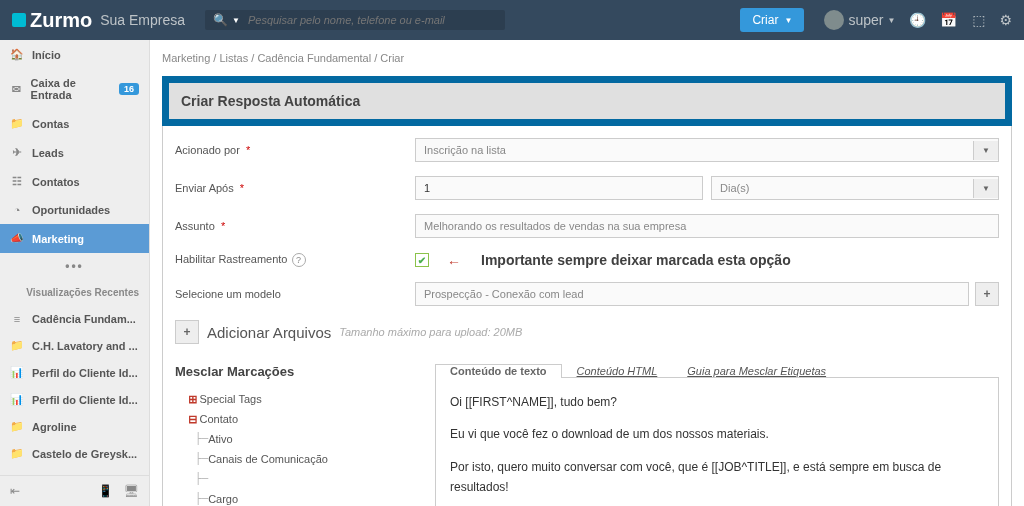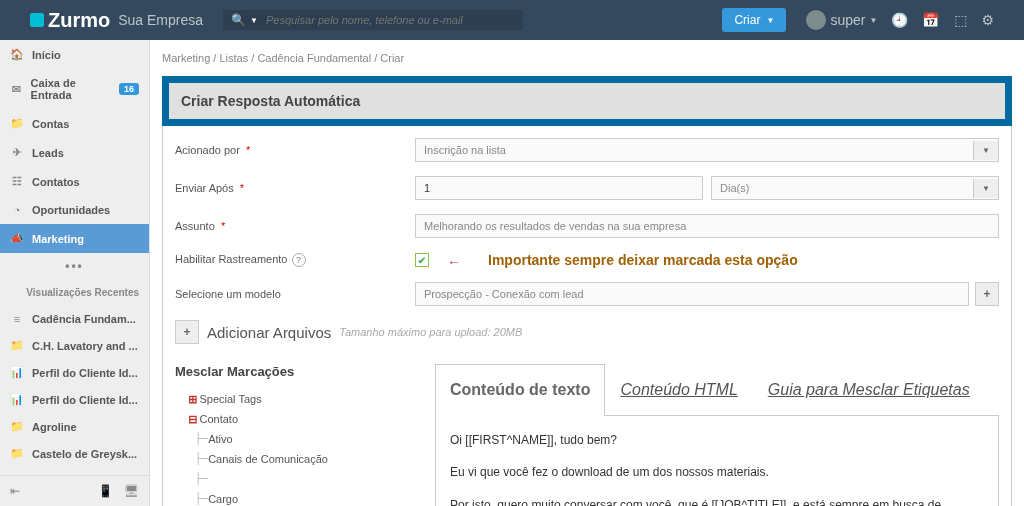--- a/index.html
+++ b/index.html
@@ -1,17 +1,17 @@
 <!DOCTYPE html>
 <html><head>
 <meta charset="utf-8">
 <style>
 *{margin:0;padding:0;box-sizing:border-box;font-family:Arial,Helvetica,sans-serif;}
 body{background:#fff;font-size:12px;color:#333;width:1024px;height:506px;overflow:hidden;}
-.topbar{height:40px;background:#34495e;display:flex;align-items:center;padding:0 30px;color:#fff;}
+.topbar{height:40px;background:#34495e;display:flex;align-items:center;padding:0 12px;color:#fff;}
 .logo{font-size:20px;font-weight:bold;color:#fff;margin-right:8px;display:flex;align-items:center;}
 .logo-icon{width:14px;height:14px;background:#00bcd4;margin-right:4px;border-radius:2px;}
 .company{color:#bdc3c7;font-size:14px;margin-right:20px;}
 .search-wrap{display:flex;align-items:center;background:#2c3e50;border-radius:2px;padding:3px 8px;flex:0 0 300px;}
 .search-icon{color:#fff;font-size:12px;margin-right:4px;}
 .search-drop{color:#fff;font-size:8px;margin-right:8px;}
 .search-input{background:transparent;border:none;color:#bdc3c7;font-style:italic;font-size:11px;flex:1;outline:none;}
 .top-spacer{flex:1;}
 .create-btn{background:#3498db;color:#fff;padding:5px 12px;border-radius:3px;font-size:12px;margin-right:20px;cursor:pointer;display:flex;align-items:center;}
 .create-btn .caret{margin-left:6px;font-size:8px;}
@@ -38,37 +38,37 @@
 .form-body{border:1px solid #ccc;border-top:none;padding:12px;}
 .form-row{display:flex;align-items:center;margin-bottom:14px;}
 .form-label{width:240px;font-size:11px;color:#555;}
 .req{color:#c00;}
 .form-control-wrap{flex:1;display:flex;gap:8px;}
 .select-box,.input-box{border:1px solid #ccc;background:#fafafa;padding:5px 8px;font-size:11px;color:#888;flex:1;display:flex;align-items:center;justify-content:space-between;}
 .select-caret{background:#eee;border-left:1px solid #ccc;margin:-5px -8px -5px 8px;padding:5px 8px;font-size:8px;color:#666;}
 .input-box input{border:none;background:transparent;width:100%;font-size:11px;color:#333;outline:none;}
 .unit-select{width:270px;}
 .checkbox{width:14px;height:14px;border:1px solid #8bc34a;background:#fff;display:inline-flex;align-items:center;justify-content:center;color:#4caf50;font-size:10px;font-weight:bold;}
-.annotation{color:#a16207;font-weight:bold;font-size:14px;margin-left:19px;}
+.annotation{color:#404040;font-weight:bold;font-size:14px;margin-left:12px;}
 .arrow-ann{color:#c0392b;font-size:14px;margin-left:10px;}
 .help-icon{display:inline-block;width:14px;height:14px;border:1px solid #aaa;border-radius:50%;text-align:center;font-size:9px;line-height:12px;color:#888;margin-left:4px;}
 .plus-btn{width:24px;height:24px;background:#eee;border:1px solid #ccc;display:inline-flex;align-items:center;justify-content:center;font-weight:bold;color:#666;cursor:pointer;}
 .attach-row{display:flex;align-items:center;gap:8px;}
 .attach-label{font-size:15px;color:#555;}
 .attach-hint{font-size:11px;color:#aaa;font-style:italic;}
 .merge-section{display:flex;gap:20px;margin-top:20px;}
 .merge-left{width:240px;}
 .merge-title{font-size:13px;font-weight:bold;color:#444;margin-bottom:10px;}
 .tree{font-size:11px;color:#555;line-height:20px;}
 .tree-item{display:flex;align-items:center;}
 .tree-line{color:#bbb;font-family:monospace;white-space:pre;}
 .tree-toggle{color:#c0392b;font-weight:bold;margin-right:2px;}
 .merge-right{flex:1;}
 .tabs{display:flex;border-bottom:1px solid #ccc;}
-.tab{padding:16px 14px;font-size:16px;color:#666;cursor:pointer;border:1px solid transparent;border-bottom:none;}
+.tab{padding:0 14px;font-size:11px;color:#666;cursor:pointer;border:1px solid transparent;border-bottom:none;}
 .tab.active{border-color:#ccc;background:#fff;font-weight:bold;margin-bottom:-1px;}
 .tab-link{text-decoration:underline;color:#555;font-style:italic;}
 .editor{border:1px solid #ccc;border-top:none;padding:14px;font-size:12px;color:#333;line-height:1.7;min-height:120px;}
 .editor p{margin-bottom:12px;}
 .model-row{display:flex;gap:6px;}
 .model-row .select-box{flex:1;}
 </style>
 </head>
 <body>
 

